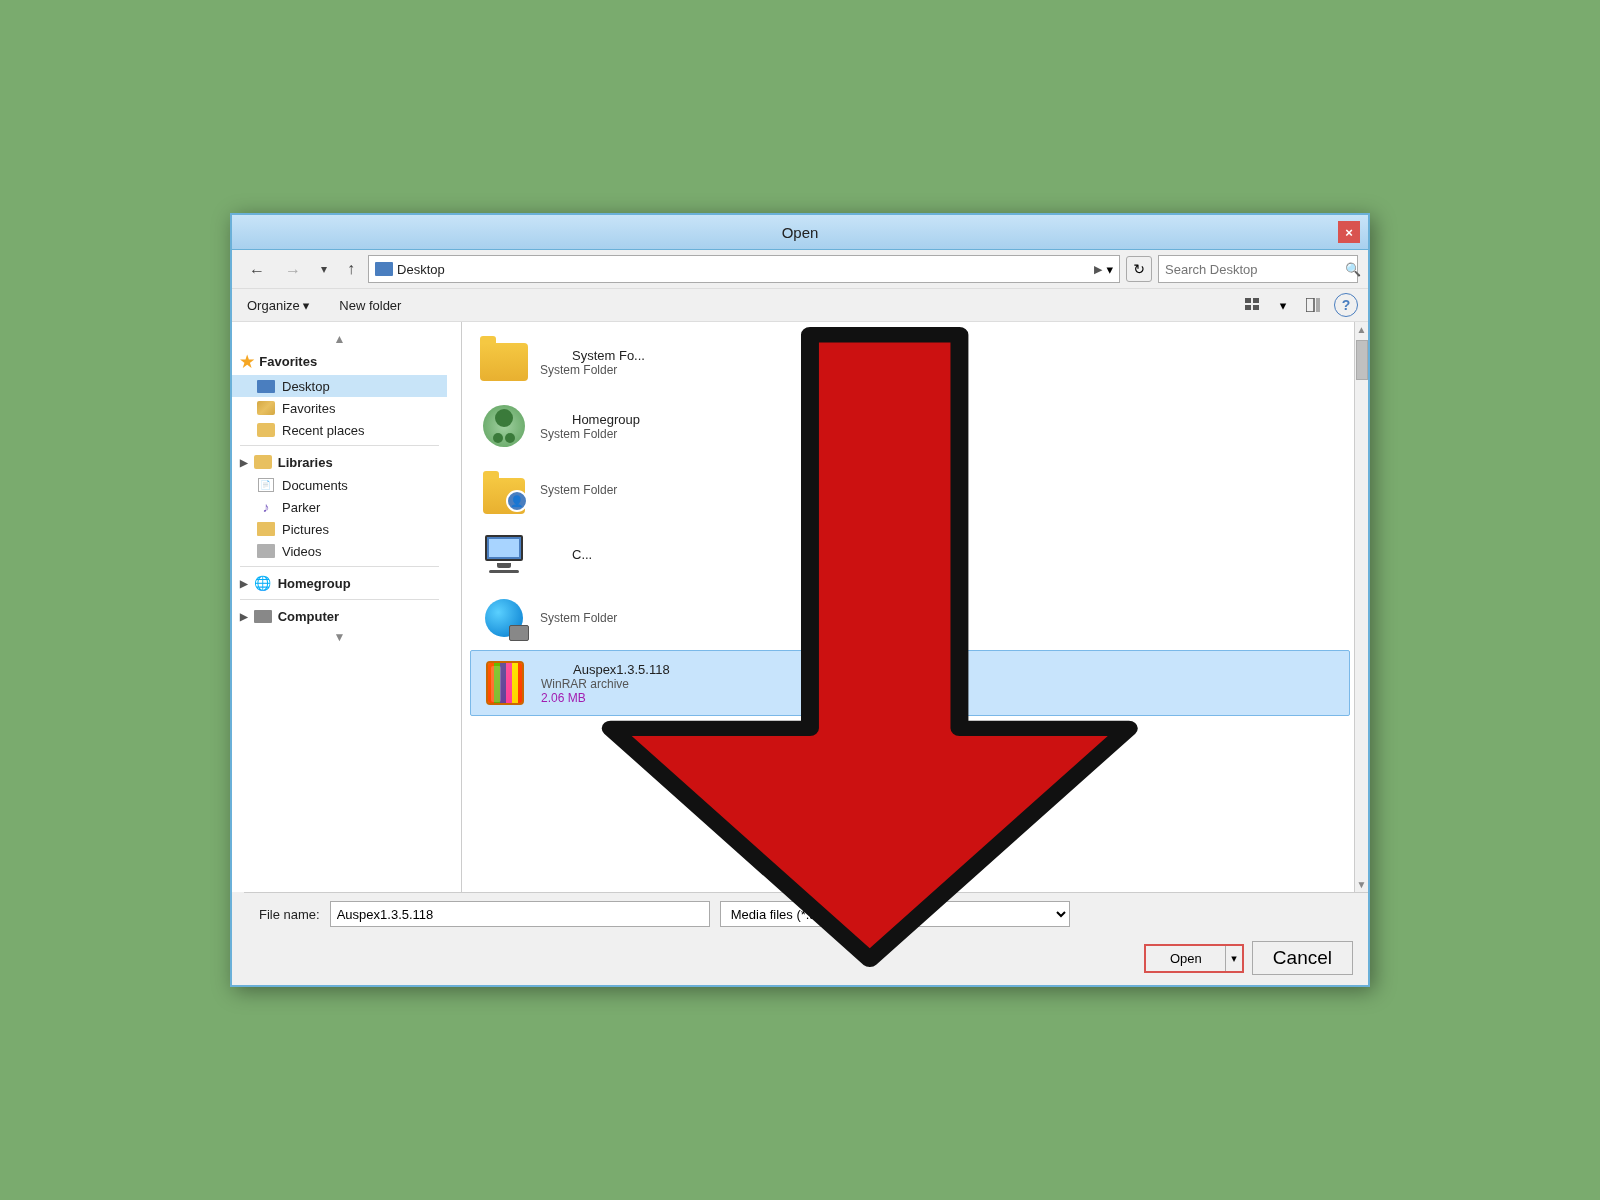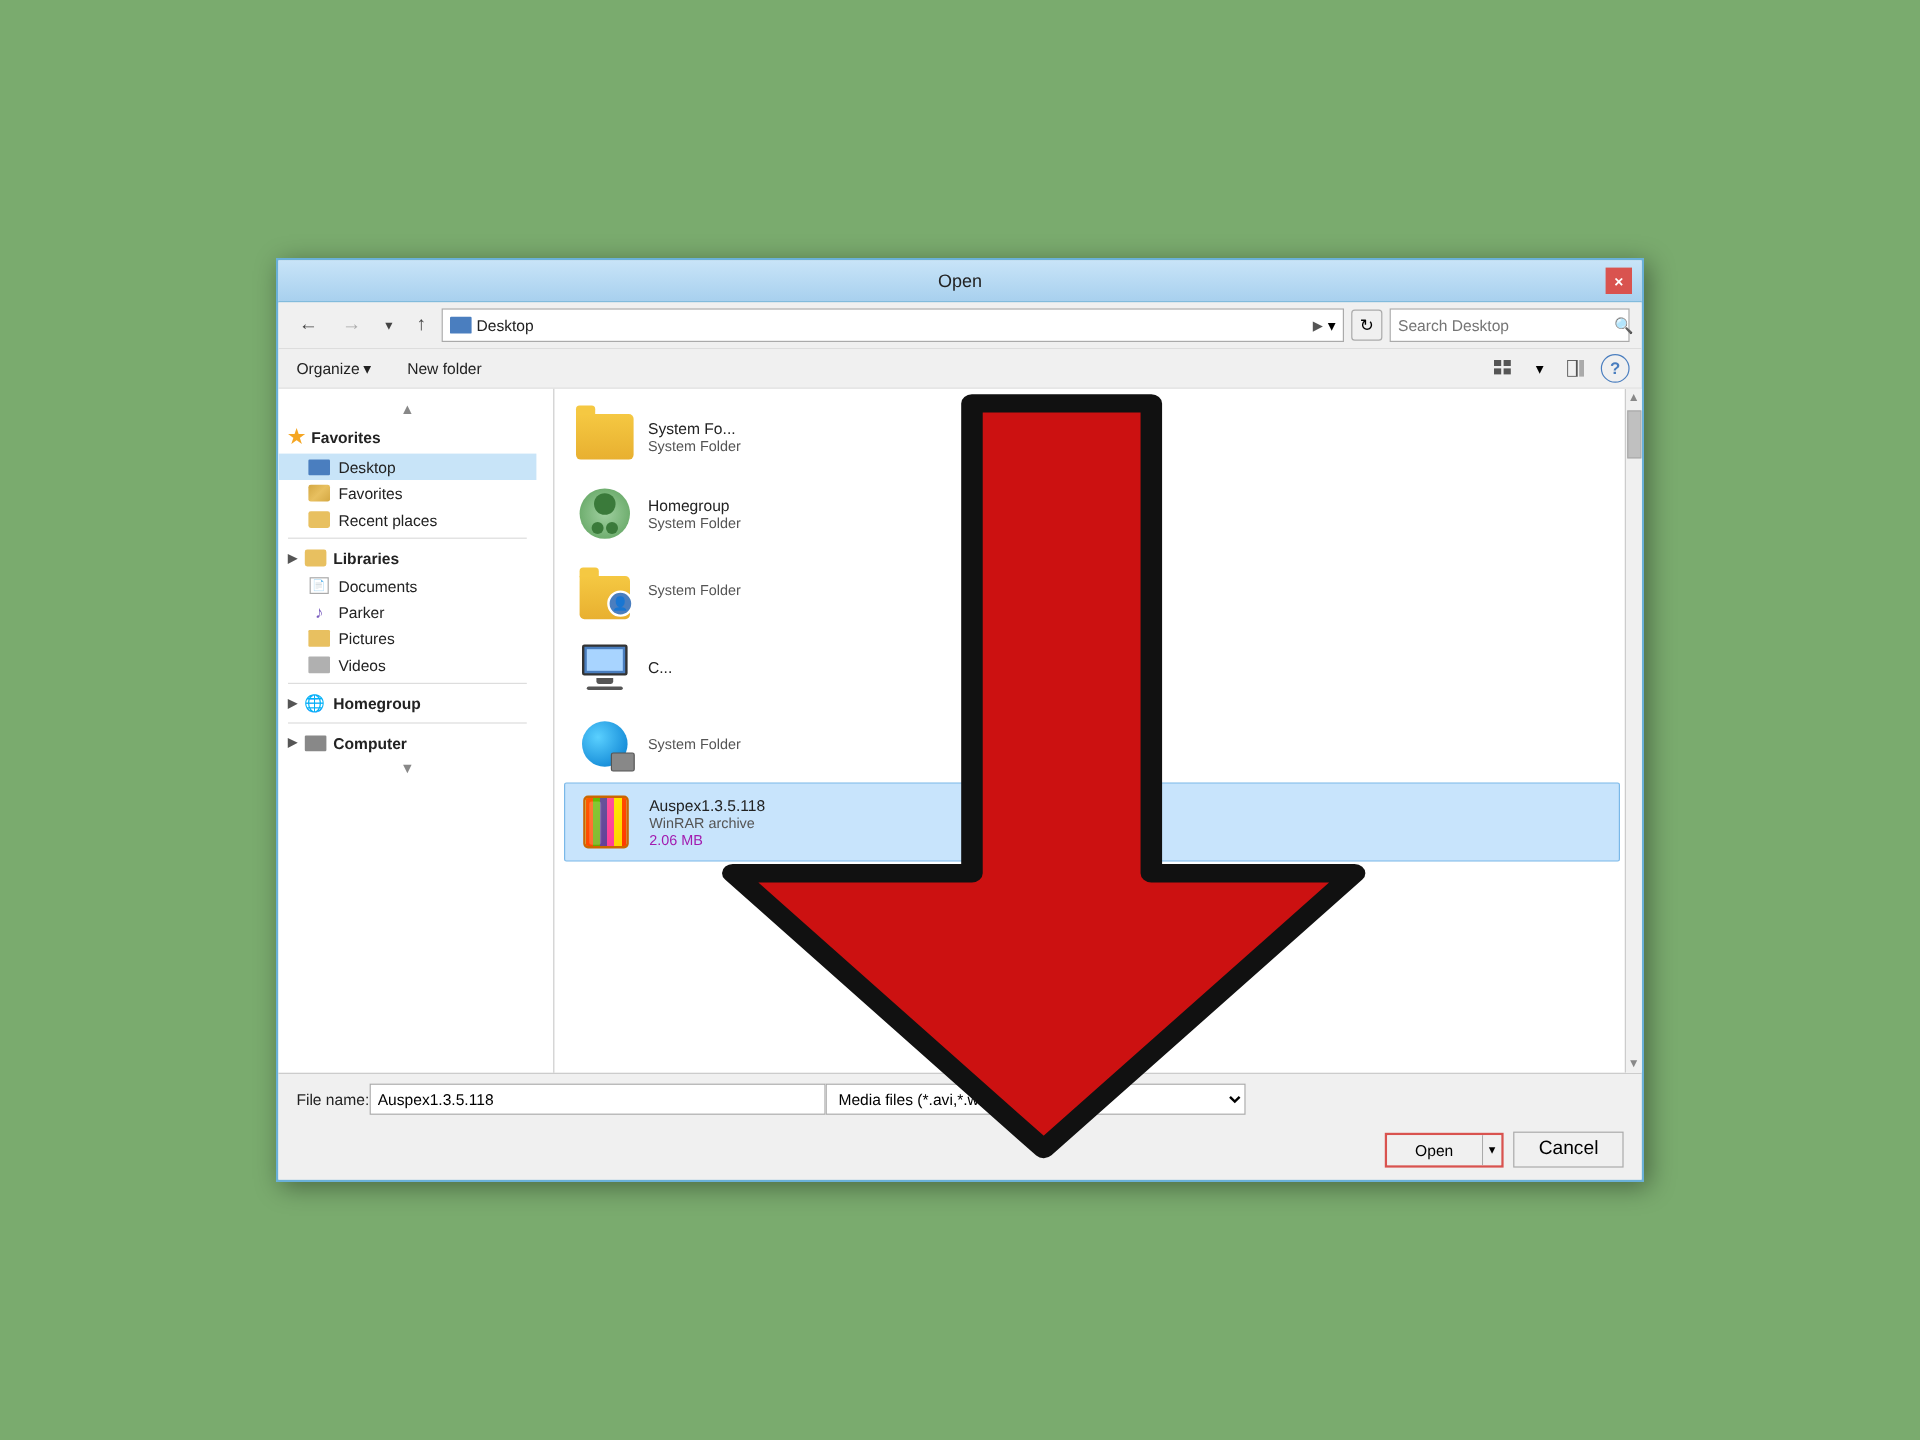--- a/index.html
+++ b/index.html
@@ -327,31 +327,33 @@
     .file-item.selected { background: #c8e4fc; border: 1px solid #7ab8e8; }
     .file-icon-large {
       width: 48px;
       height: 48px;
       flex-shrink: 0;
       display: flex;
       align-items: center;
       justify-content: center;
     }
     .file-info { flex: 1; }
-    .file-name { font-size: 13px; font-weight: normal; color: #222; }
+    .file-name { font-size: 13px; font-weight: normal; color: #222; margin-left: 32px; }
     .file-type { font-size: 12px; color: #555; }
     .file-size { font-size: 12px; color: #a21caf; }
 
     
     .bottom-bar {
       background: #f0f0f0;
       border-top: 1px solid #ccc;
       padding: 8px 15px;
       display: flex;
       align-items: center;
+      gap: 10px;
+      margin-left: 12px;
     }
     .filename-label { font-size: 13px; color: #222; flex-shrink: 0; }
     .filename-input {
       flex: 1;
       max-width: 380px;
       height: 26px;
       border: 1px solid #aaa;
       padding: 0 6px;
       font-size: 13px;
       background: white;
@@ -392,21 +394,21 @@
       background: #f0f0f0;
       border: none;
       padding: 5px 5px;
       font-size: 11px;
       cursor: pointer;
     }
     .cancel-btn {
       background: #f0f0f0;
       border: 1px solid #aaa;
       padding: 5px 20px;
-      font-size: 16px;
+      font-size: 19px;
       cursor: pointer;
       min-width: 80px;
     }
 
     
     .arrow-overlay {
       position: absolute;
       top: 0;
       left: 0;
       width: 100%;

